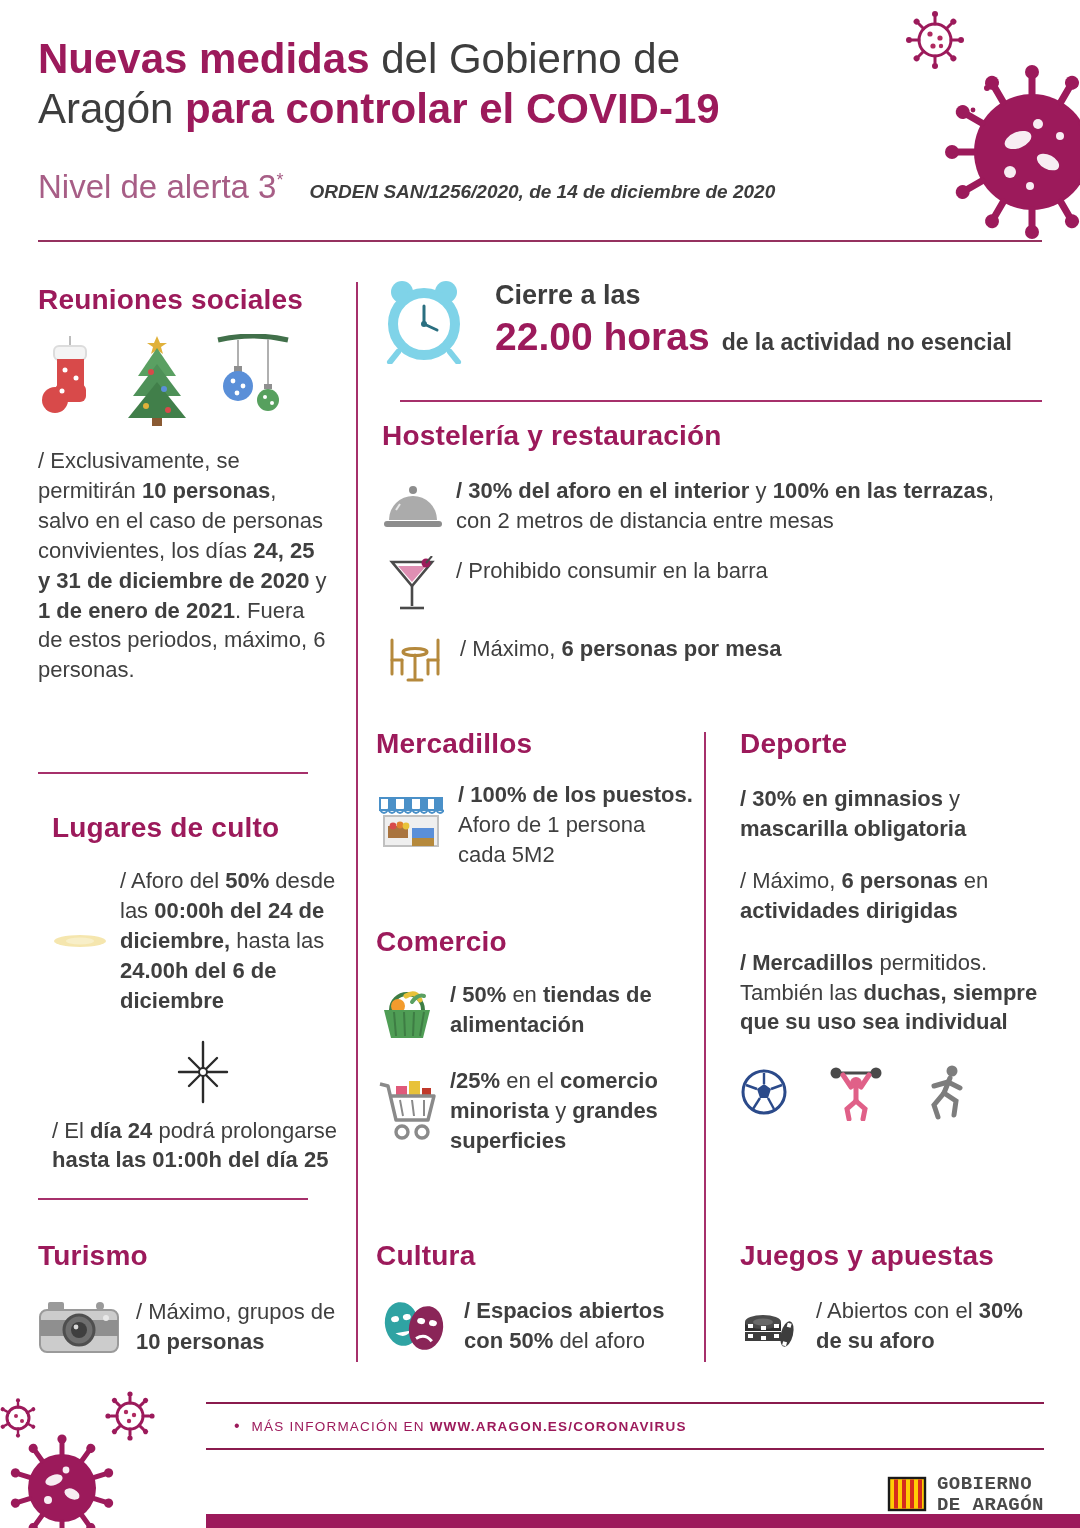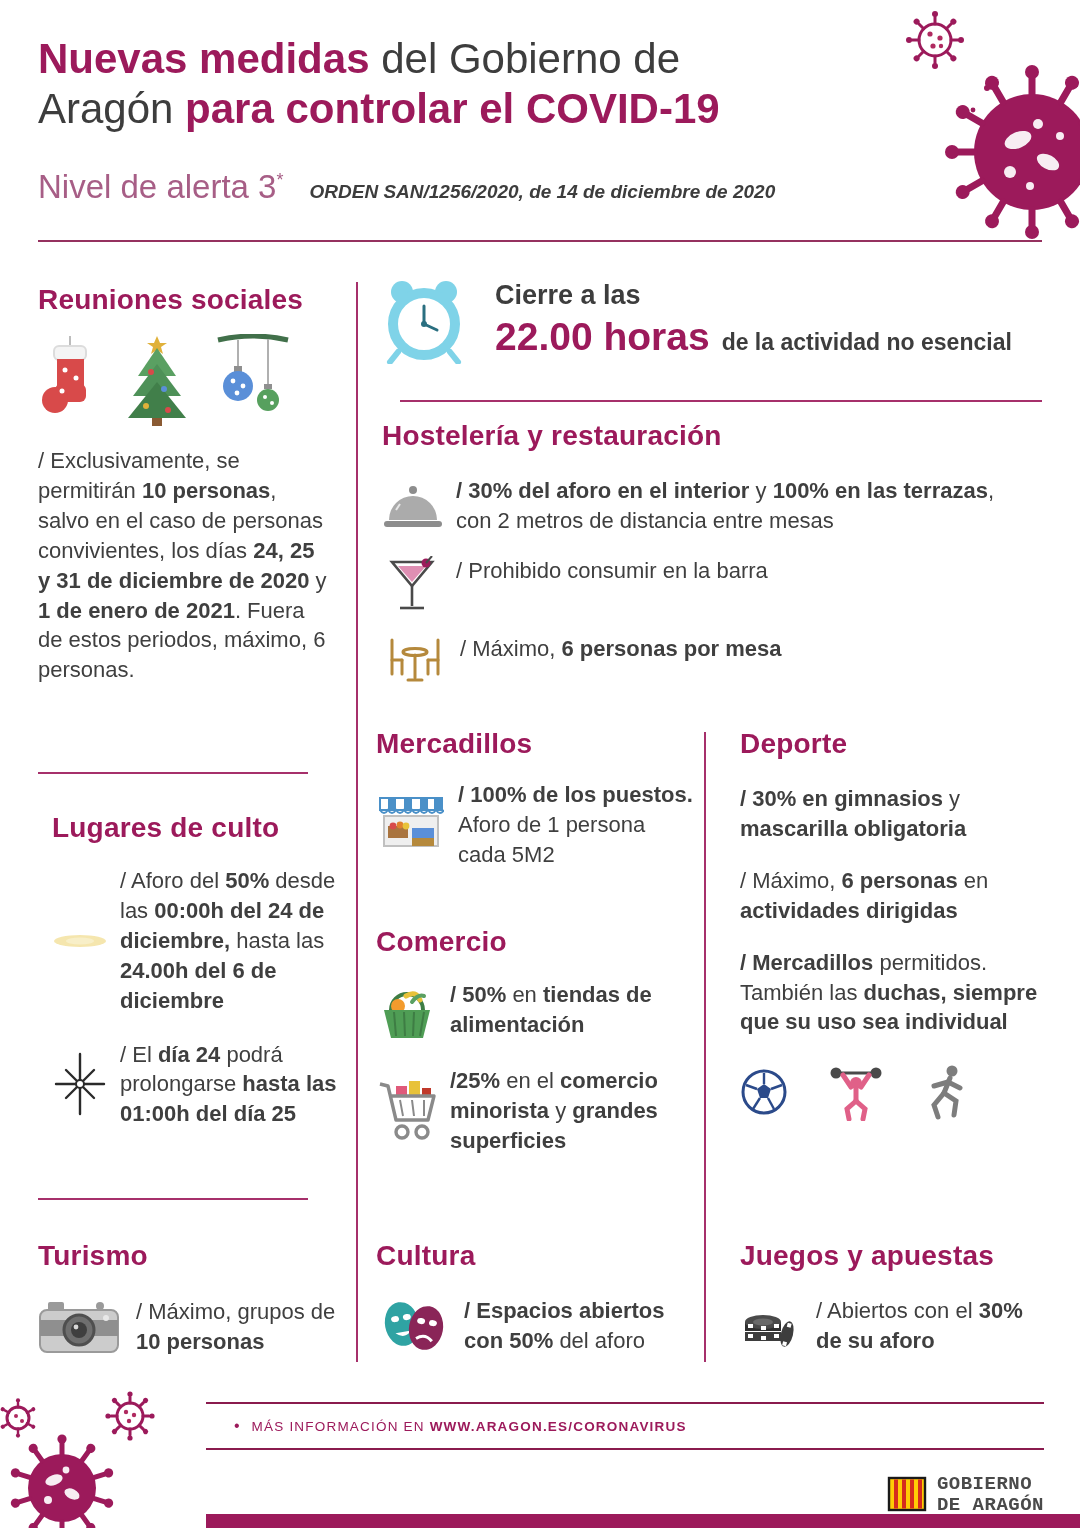--- a/index.html
+++ b/index.html
@@ -170,21 +170,21 @@
     <h2 class="section-title" style="margin-bottom:22px;">Lugares de culto</h2>
     <div class="bullet" style="margin-bottom:24px;align-items:center;">
       <span class="bicon" style="flex-basis:56px;">
         <svg width="56" height="24" viewBox="0 0 56 24">
           <ellipse cx="28" cy="12" rx="26" ry="6" fill="#f3e2a0" opacity="0.85"></ellipse>
           <ellipse cx="28" cy="12" rx="14" ry="3.5" fill="#f8efc8"></ellipse>
         </svg>
       </span>
       <p class="body-text"><span>/ Aforo del </span><span class="b">50%</span><span>  desde las </span><span class="b">00:00h del 24 de diciembre,</span><span> hasta las </span><span class="b">24.00h del 6 de diciembre</span></p>
     </div>
-    <div class="bullet" style="">
+    <div class="bullet" style="flex-direction:column;">
       <span class="bicon" style="flex-basis:56px;">
         <svg width="52" height="64" viewBox="0 0 52 64">
           <g stroke="#2a2a2a" stroke-width="2.4" stroke-linecap="round">
             <line x1="26" y1="2" x2="26" y2="62"></line>
             <line x1="2" y1="32" x2="50" y2="32"></line>
             <line x1="12" y1="18" x2="40" y2="46"></line>
             <line x1="40" y1="18" x2="12" y2="46"></line>
           </g>
           <circle cx="26" cy="32" r="4" fill="#fff" stroke="#2a2a2a" stroke-width="2"></circle>
         </svg>

